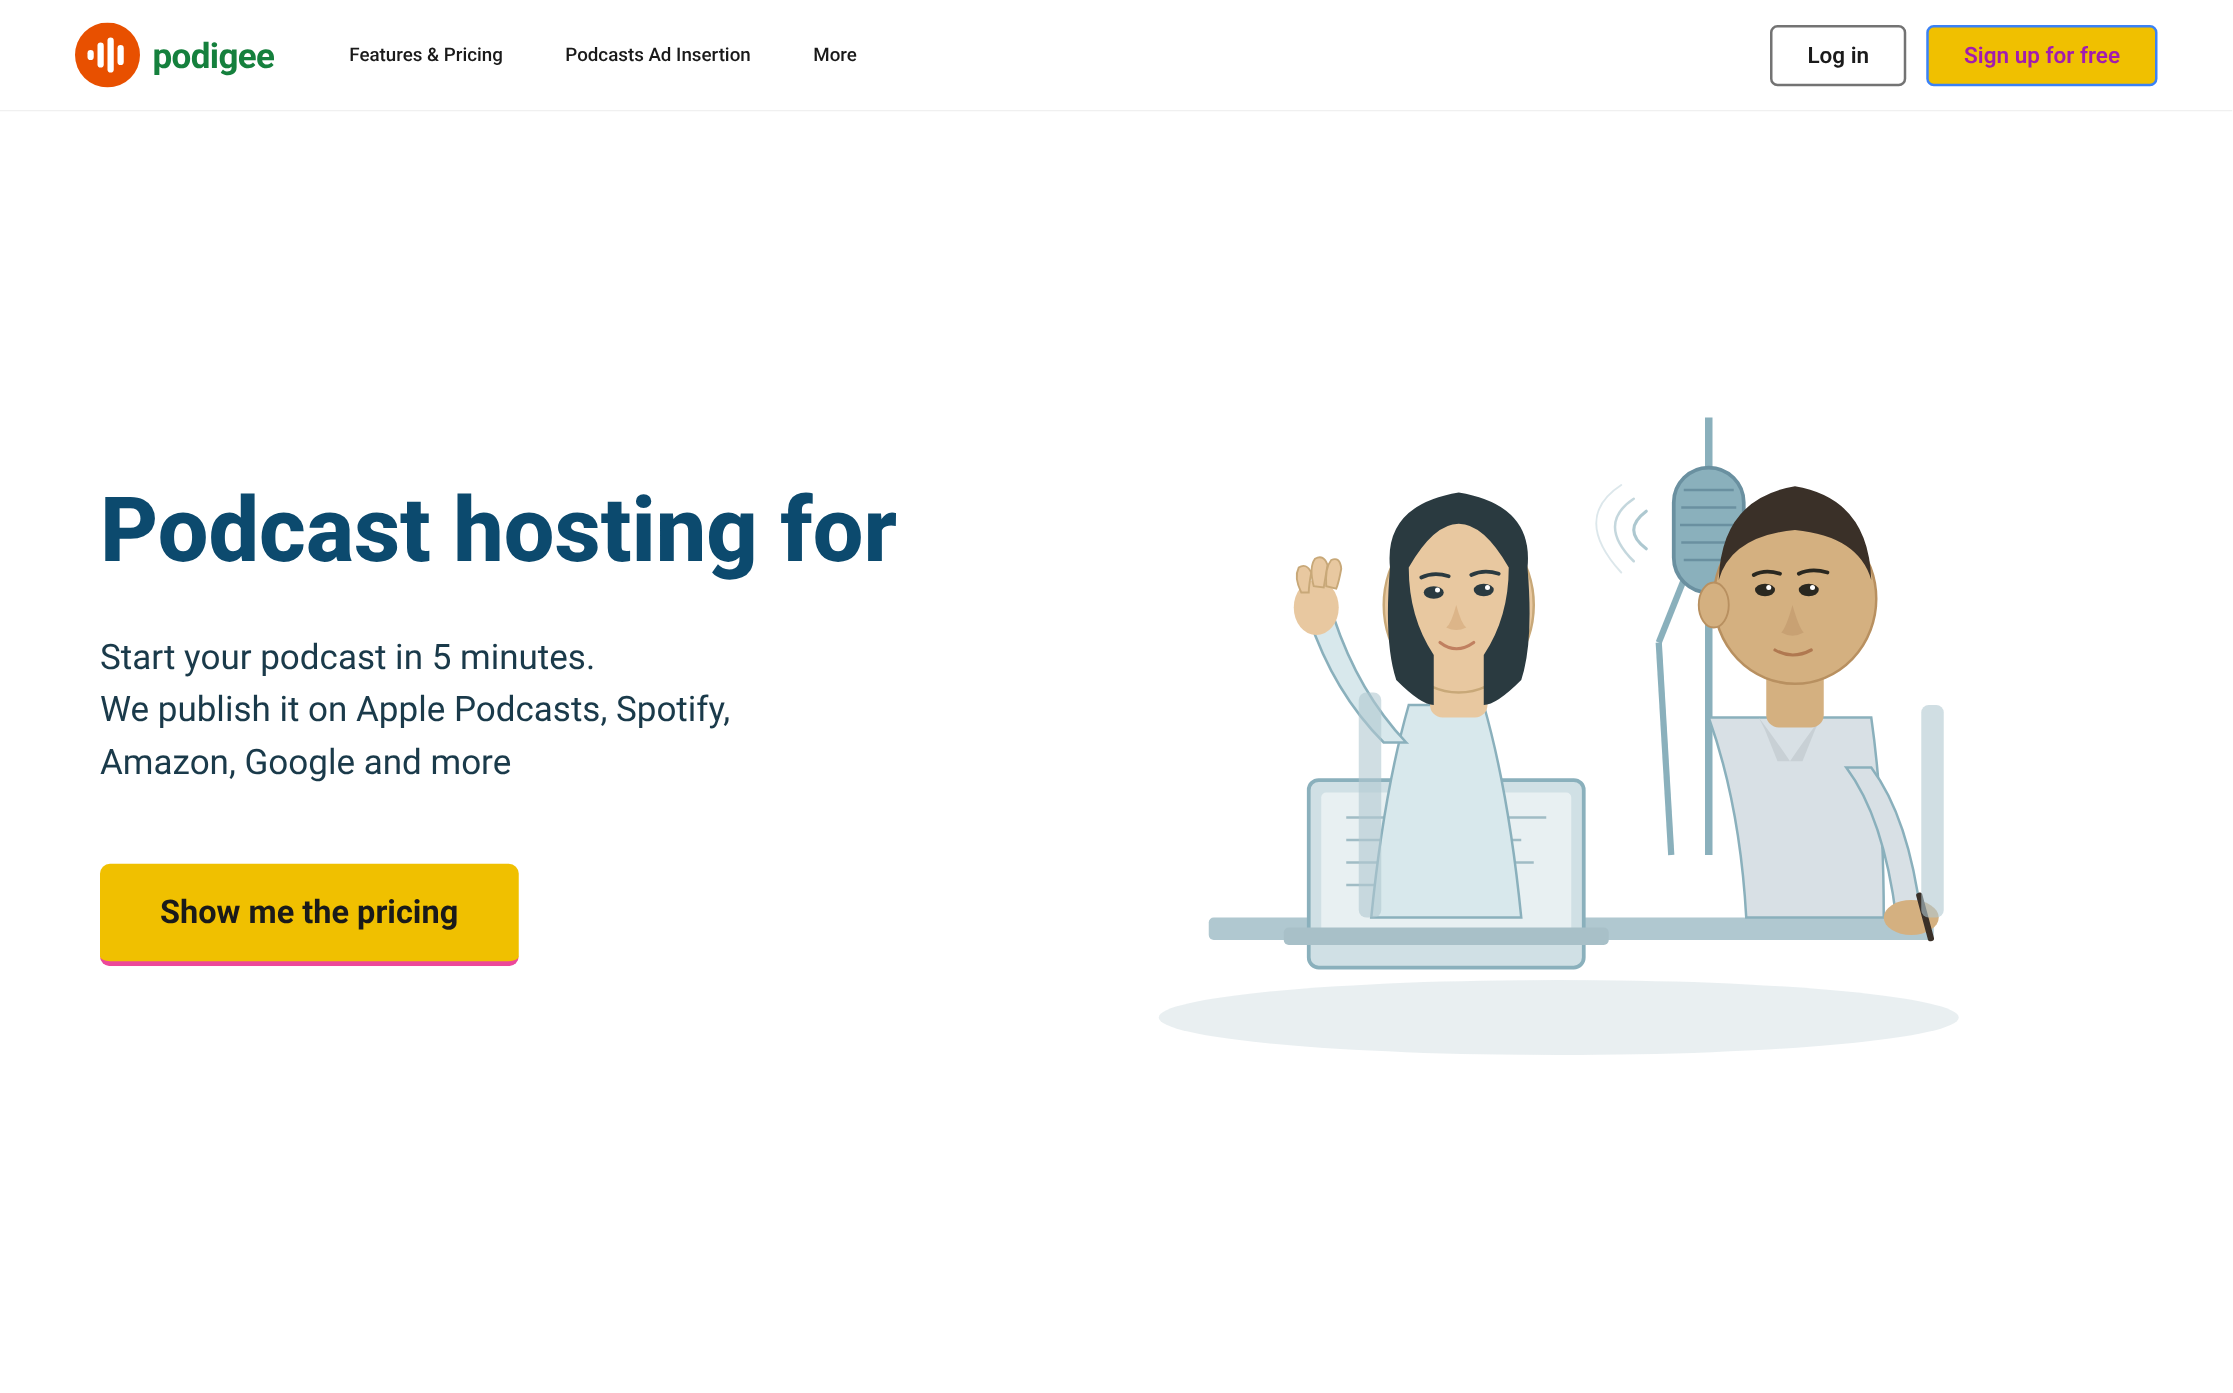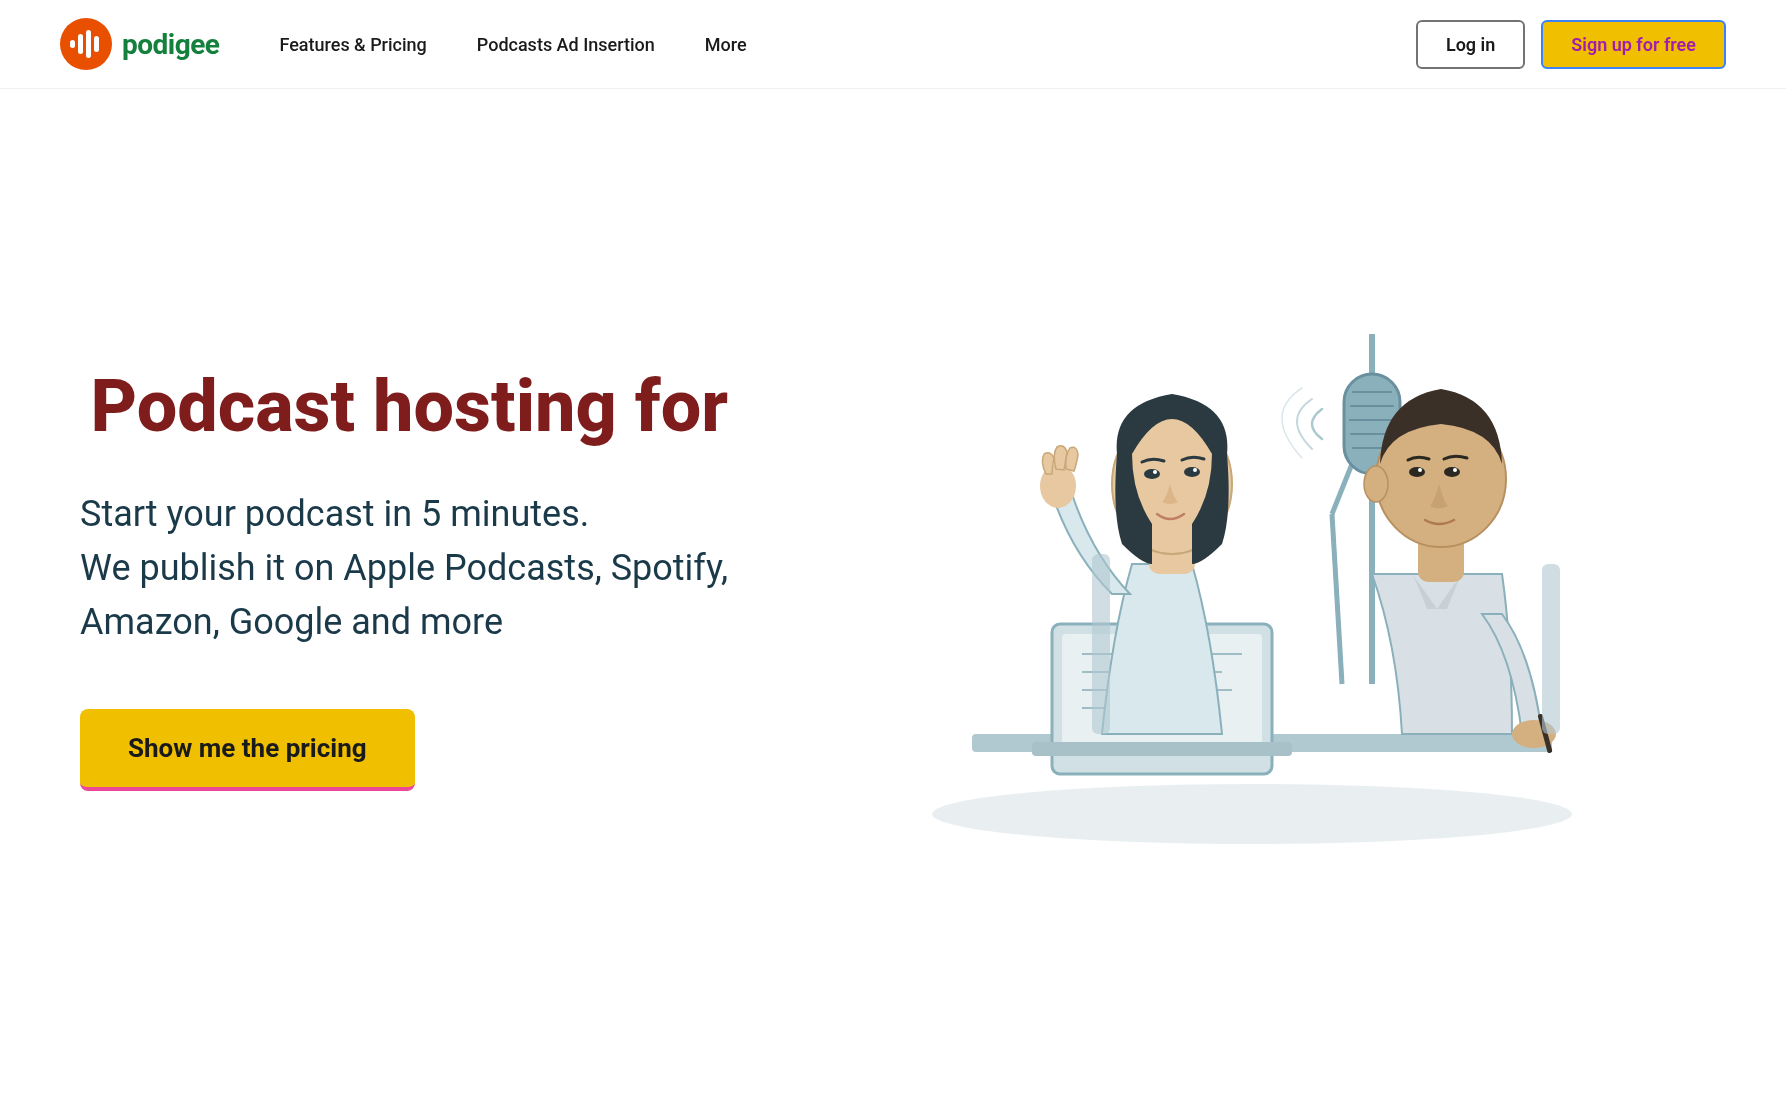--- a/index.html
+++ b/index.html
@@ -46,21 +46,21 @@
     }
 
     nav {
       display: flex;
       align-items: center;
       gap: 50px;
       margin-left: 60px;
     }
 
     .nav-link {
-      font-size: 18px;
+      font-size: 15px;
       color: #1a1a1a;
       text-decoration: none;
       font-weight: 500;
       cursor: pointer;
     }
 
     .header-left {
       display: flex;
       align-items: center;
     }
@@ -106,28 +106,27 @@
     }
 
     .hero-content {
       max-width: 680px;
       flex-shrink: 0;
     }
 
     .hero-title {
       font-size: 72px;
       font-weight: 800;
-      color: #7f1d1d;
+      color: #0c4a6e;
       line-height: 1.1;
       margin-bottom: 40px;
-      text-align: right;
     }
 
     .hero-subtitle {
-      font-size: 36px;
+      font-size: 28px;
       color: #1a3a4a;
       line-height: 1.5;
       margin-bottom: 60px;
       font-weight: 400;
     }
 
     .btn-cta {
       display: inline-block;
       padding: 24px 48px;
       font-size: 26px;

